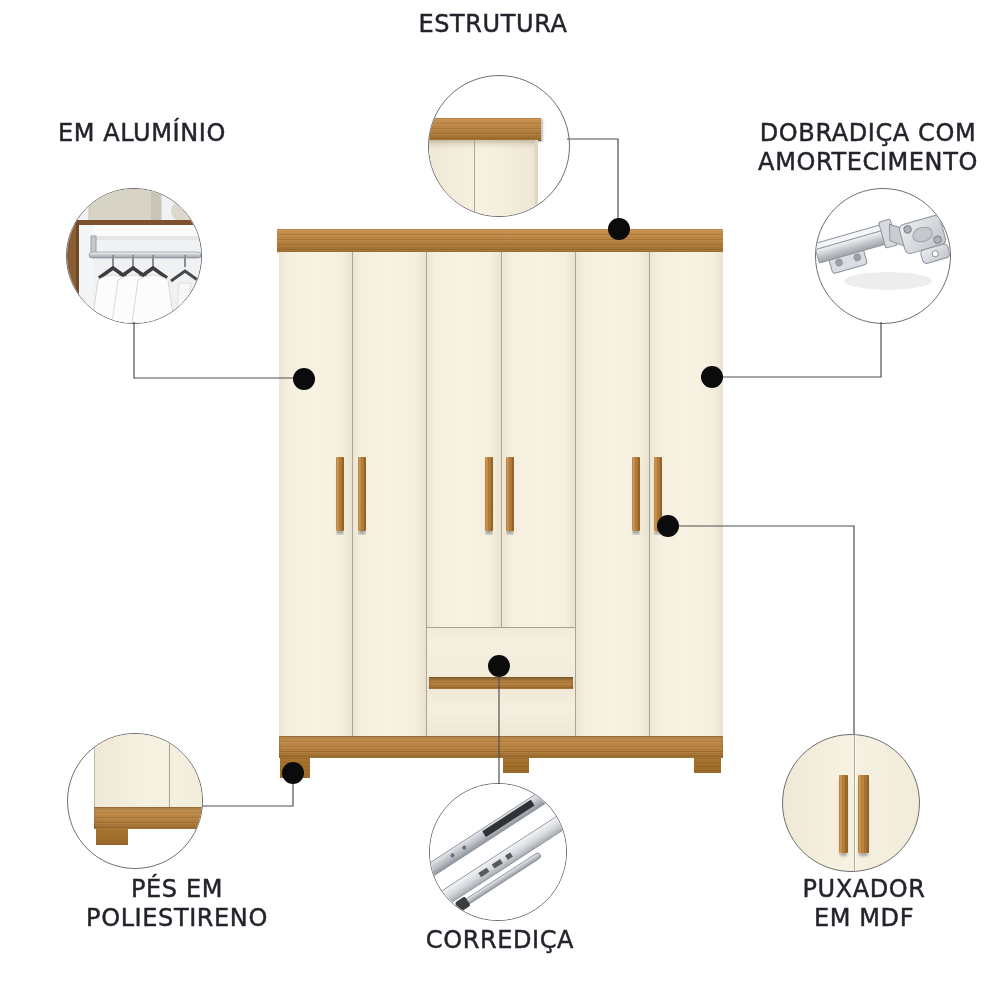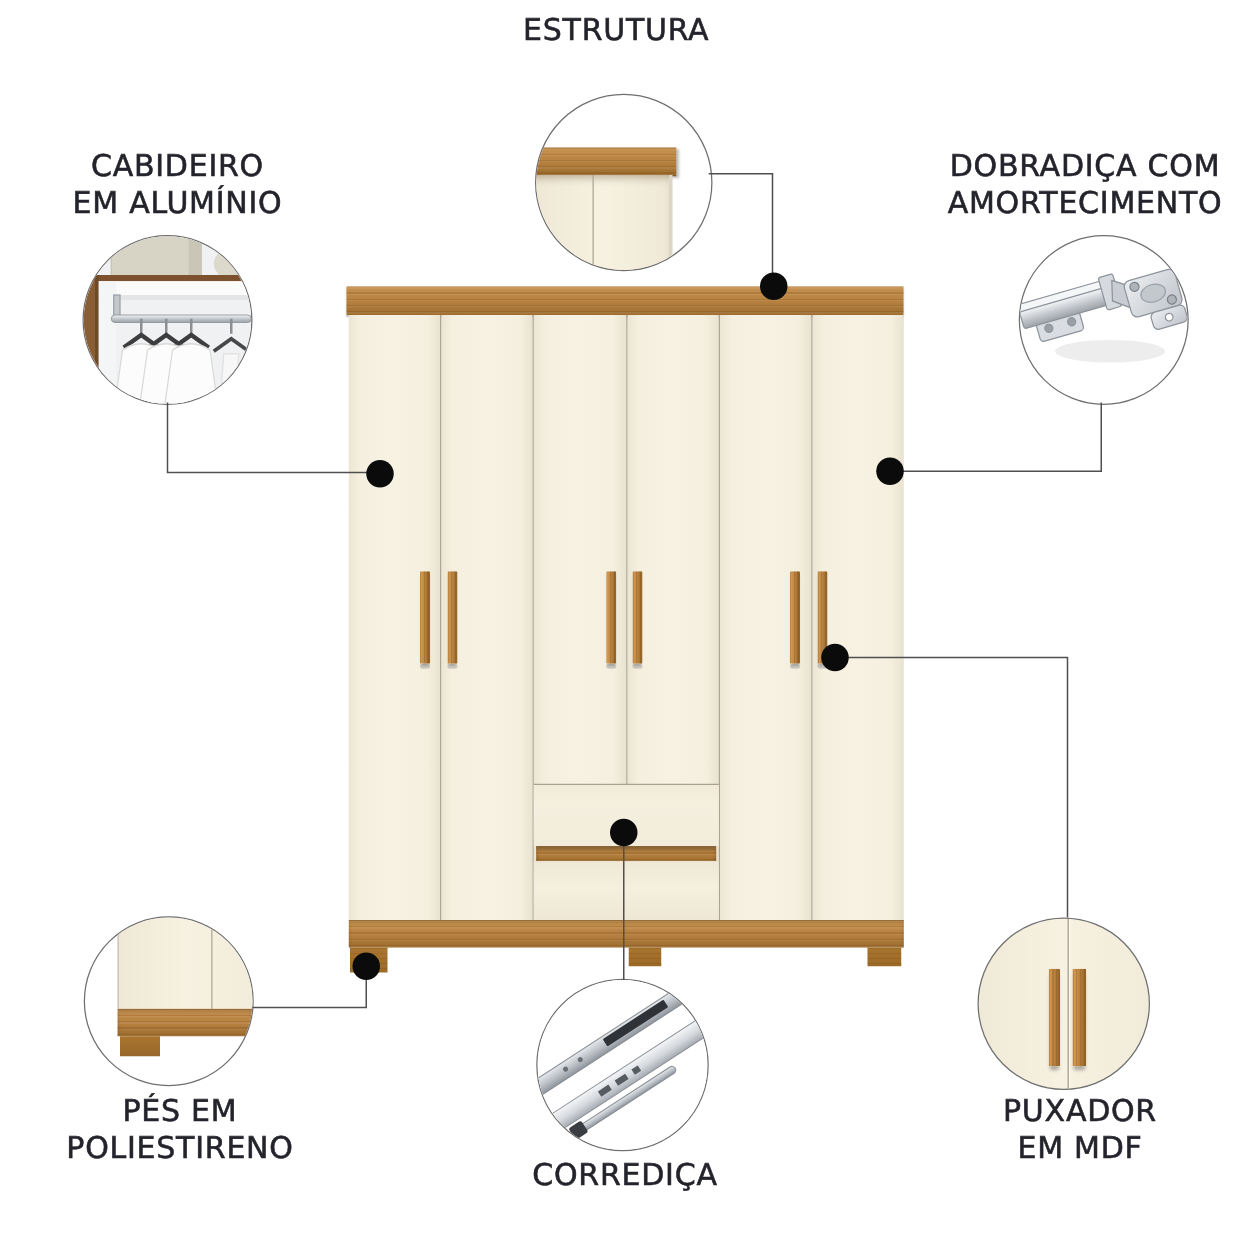--- a/index.html
+++ b/index.html
@@ -15,21 +15,21 @@
   
   .label{
     position:absolute;text-align:center;color:var(--text);
     font-size:24px;line-height:29px;font-weight:500;letter-spacing:.6px;
     -webkit-text-stroke:.45px currentColor;
   }
   .label span{display:block;}
   #label-estrutura{left:343px;top:10px;width:300px;}
   #label-cabideiro{left:0px;top:119px;width:284px;}
   #label-dobradica{left:718px;top:119px;width:300px;}
-  #label-pes{left:0px;top:875px;width:288px;}
+  #label-pes{left:0px;top:875px;width:288px;padding-left:33px;}
   #label-corredica{left:350px;top:895px;width:300px;margin-top:31px;}
   #label-puxador{left:714px;top:875px;width:300px;}
 
   
   .wood-h{
     background:
       repeating-linear-gradient(180deg, rgba(110,65,18,.20) 0 1px, rgba(255,255,255,.06) 1px 2px, rgba(0,0,0,0) 2px 5px),
       linear-gradient(180deg,var(--wood-lt) 0%,var(--wood) 55%,var(--wood-dark) 100%);
   }
   .wood-v{
@@ -112,21 +112,20 @@
 </style>
 </head>
 <body>
 
 <div class="stage">
 
   <div class="label" id="label-estrutura">
     <span>ESTRUTURA</span>
   </div>
   <div class="label" id="label-cabideiro">
-    <span>CABIDEIRO</span>
     <span>EM ALUMÍNIO</span>
   </div>
   <div class="label" id="label-dobradica">
     <span>DOBRADIÇA COM</span>
     <span>AMORTECIMENTO</span>
   </div>
   <div class="label" id="label-pes">
     <span>PÉS EM</span>
     <span>POLIESTIRENO</span>
   </div>

